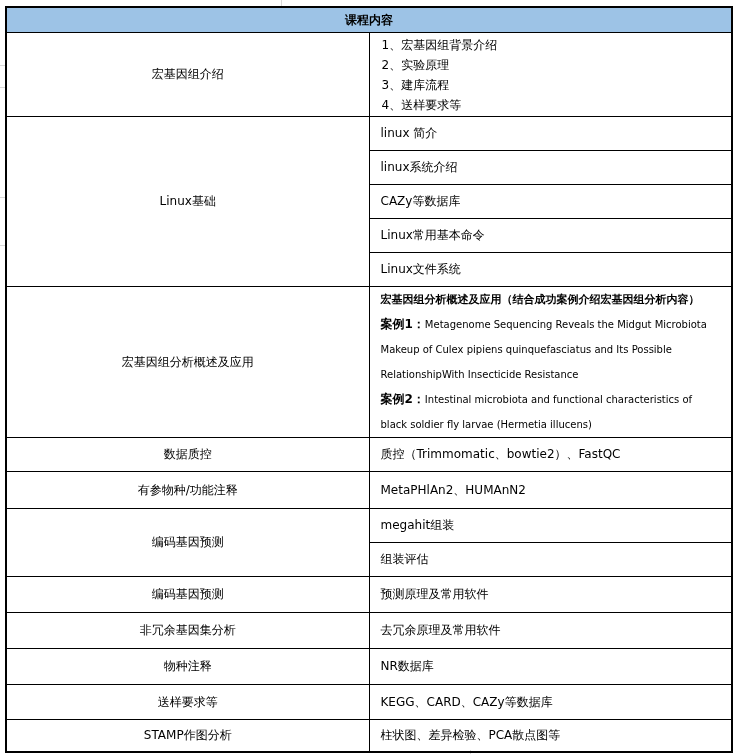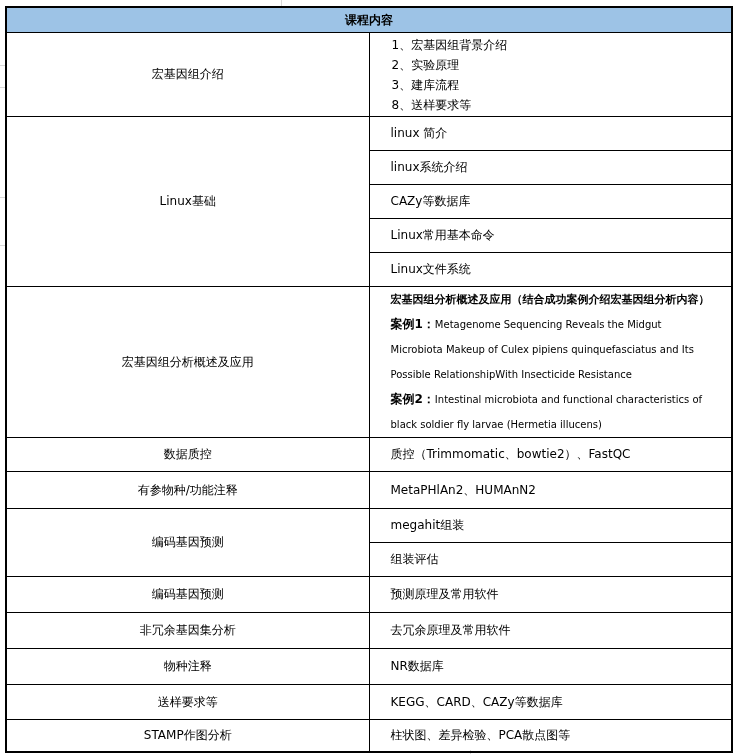--- a/index.html
+++ b/index.html
@@ -38,21 +38,21 @@
     font-size:13px;
     height:22px;
   }
   td.lcol{
     width:212px;
     text-align:center;
     padding:0 9px;
   }
   td.rcol{
     text-align:left;
-    padding:0 21px;
+    padding:0 11px;
   }
   .intro-line{line-height:20px;padding-left:1px;}
   .ov-title{font-weight:bold;font-size:11px;line-height:25px;}
   .case-label{font-weight:bold;font-size:12px;}
   .case-text{font-size:10px;}
   .case-line{line-height:25px;}
 </style>
 </head>
 <body>
 
@@ -71,21 +71,21 @@
         <tr>
       <td class="hdr" colspan="2">课程内容</td>
     </tr>
 
     <tr>
       <td class="lcol" style="height:83px">宏基因组介绍</td>
       <td class="rcol">
         <div class="intro-line">1、宏基因组背景介绍</div>
         <div class="intro-line">2、实验原理</div>
         <div class="intro-line">3、建库流程</div>
-        <div class="intro-line">8、送样要求等</div>
+        <div class="intro-line">4、送样要求等</div>
       </td>
     </tr>
 
     <tr>
       <td class="lcol" rowspan="5">Linux基础</td>
       <td class="rcol" style="height:33px">linux 简介</td>
     </tr>
     <tr>
       <td class="rcol" style="height:33px">linux系统介绍</td>
     </tr>

